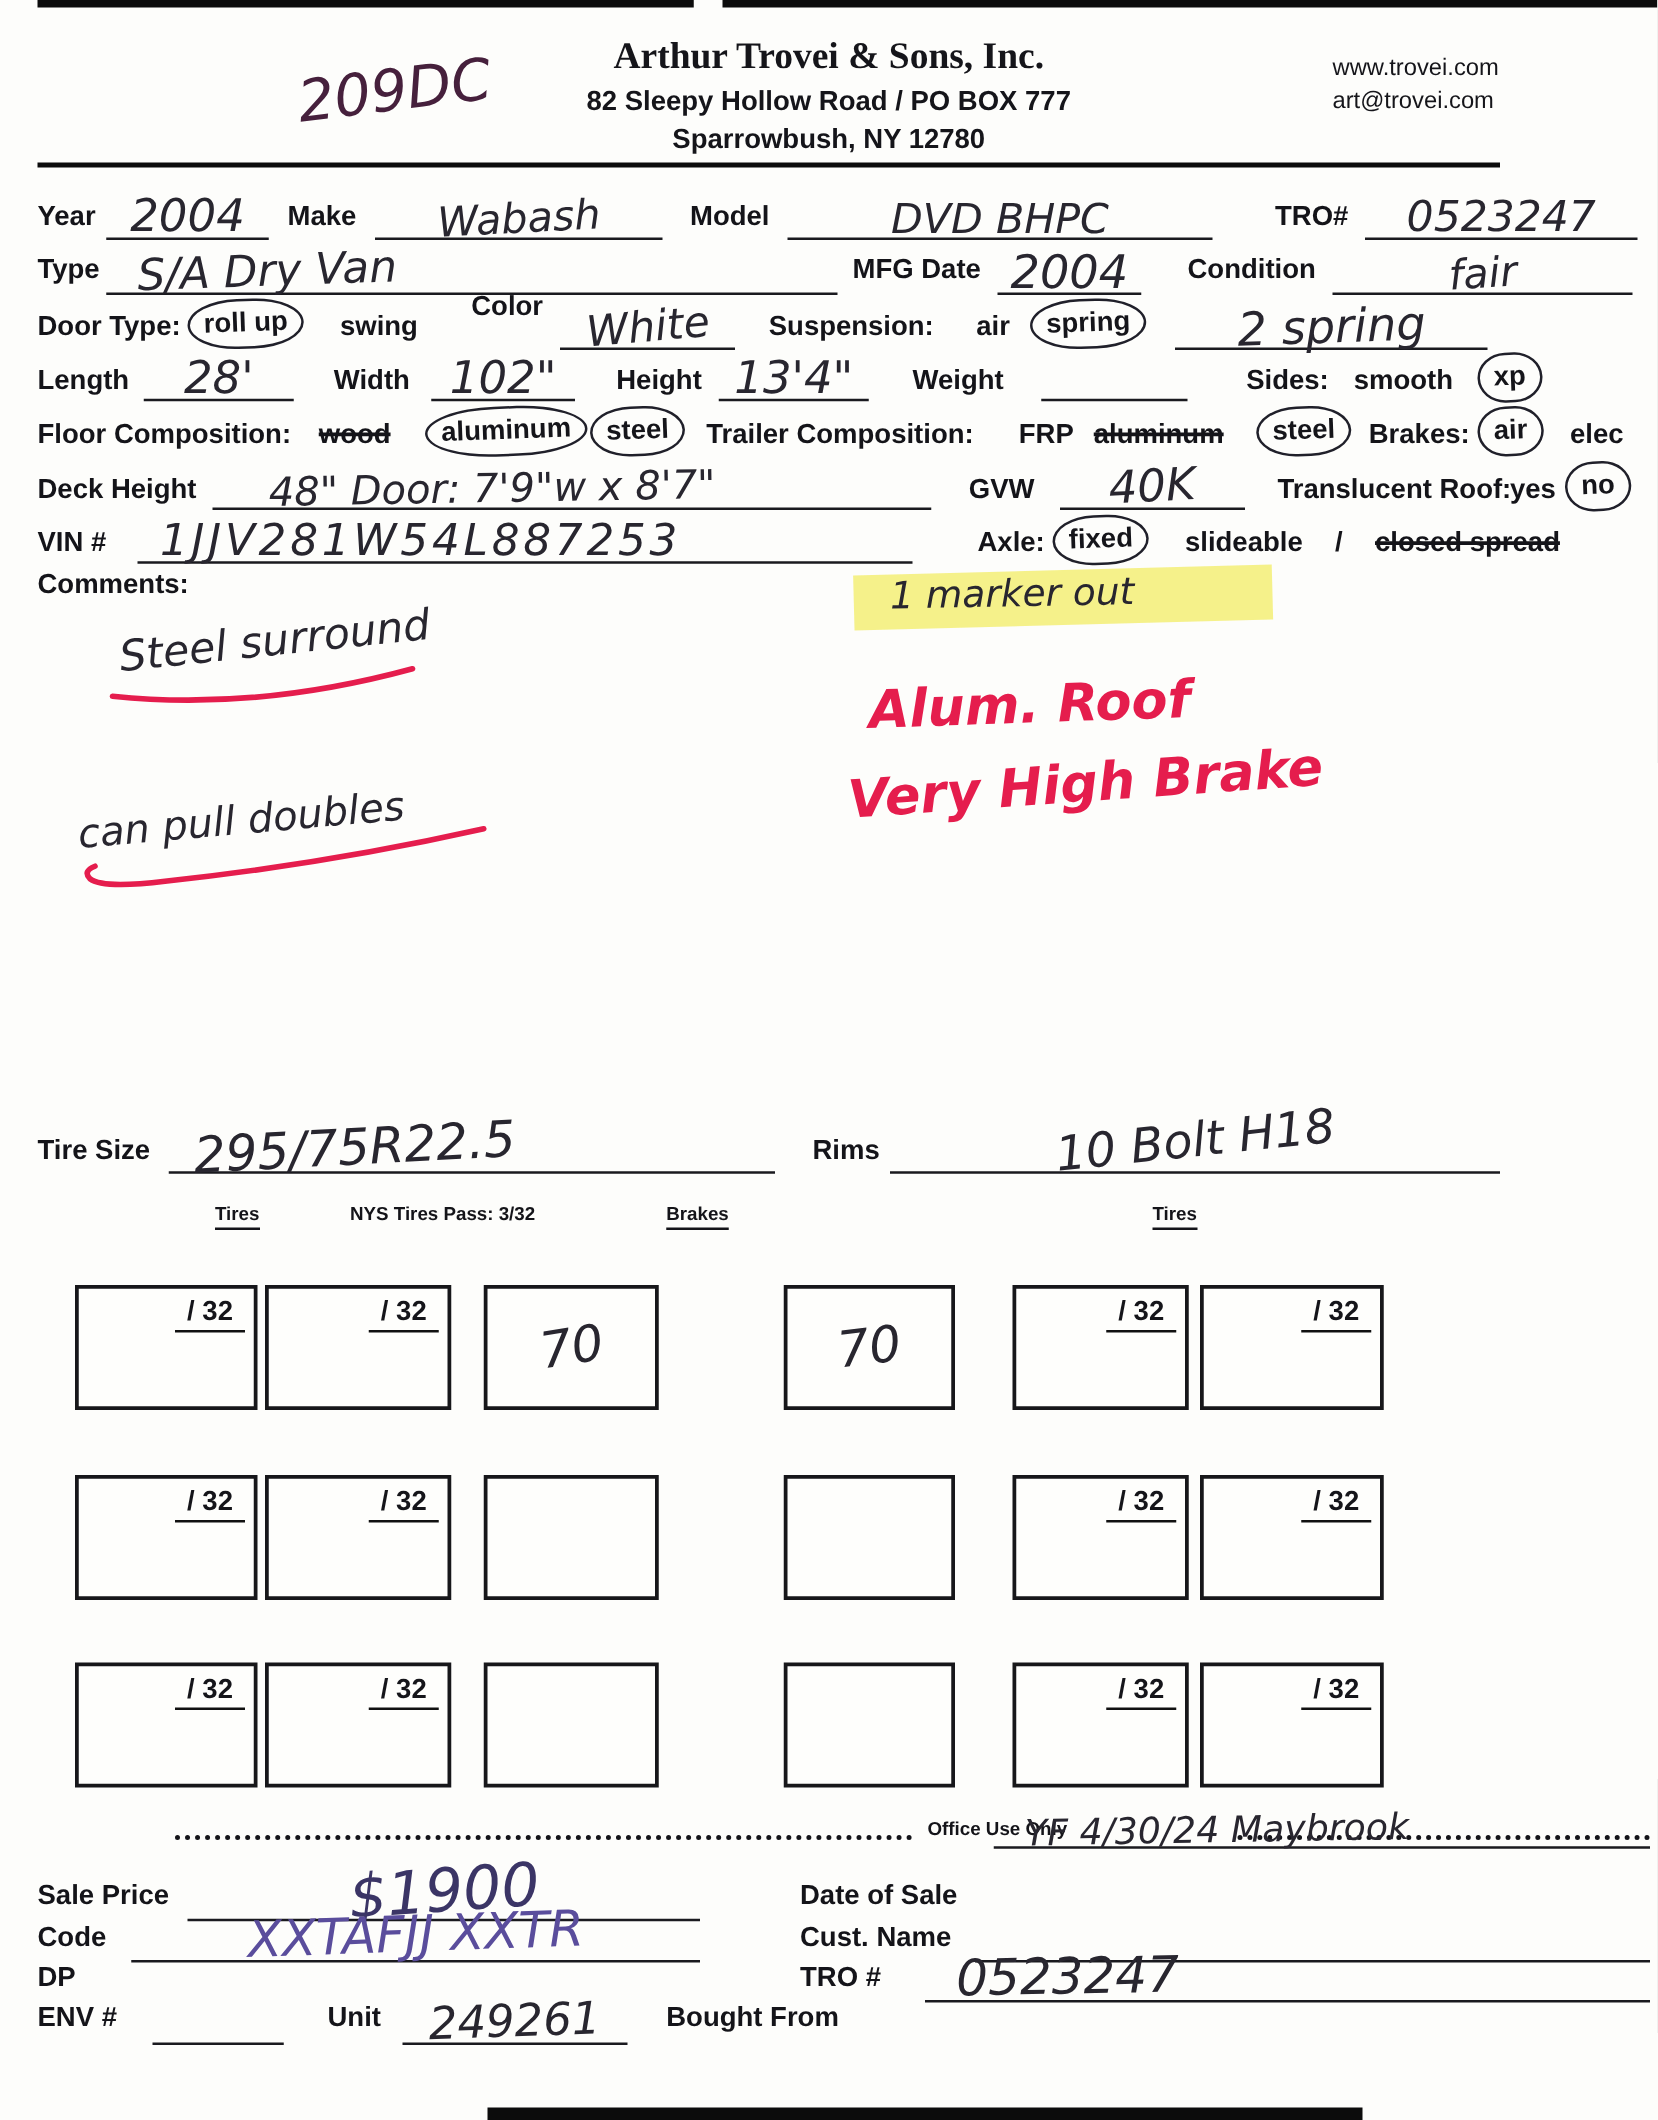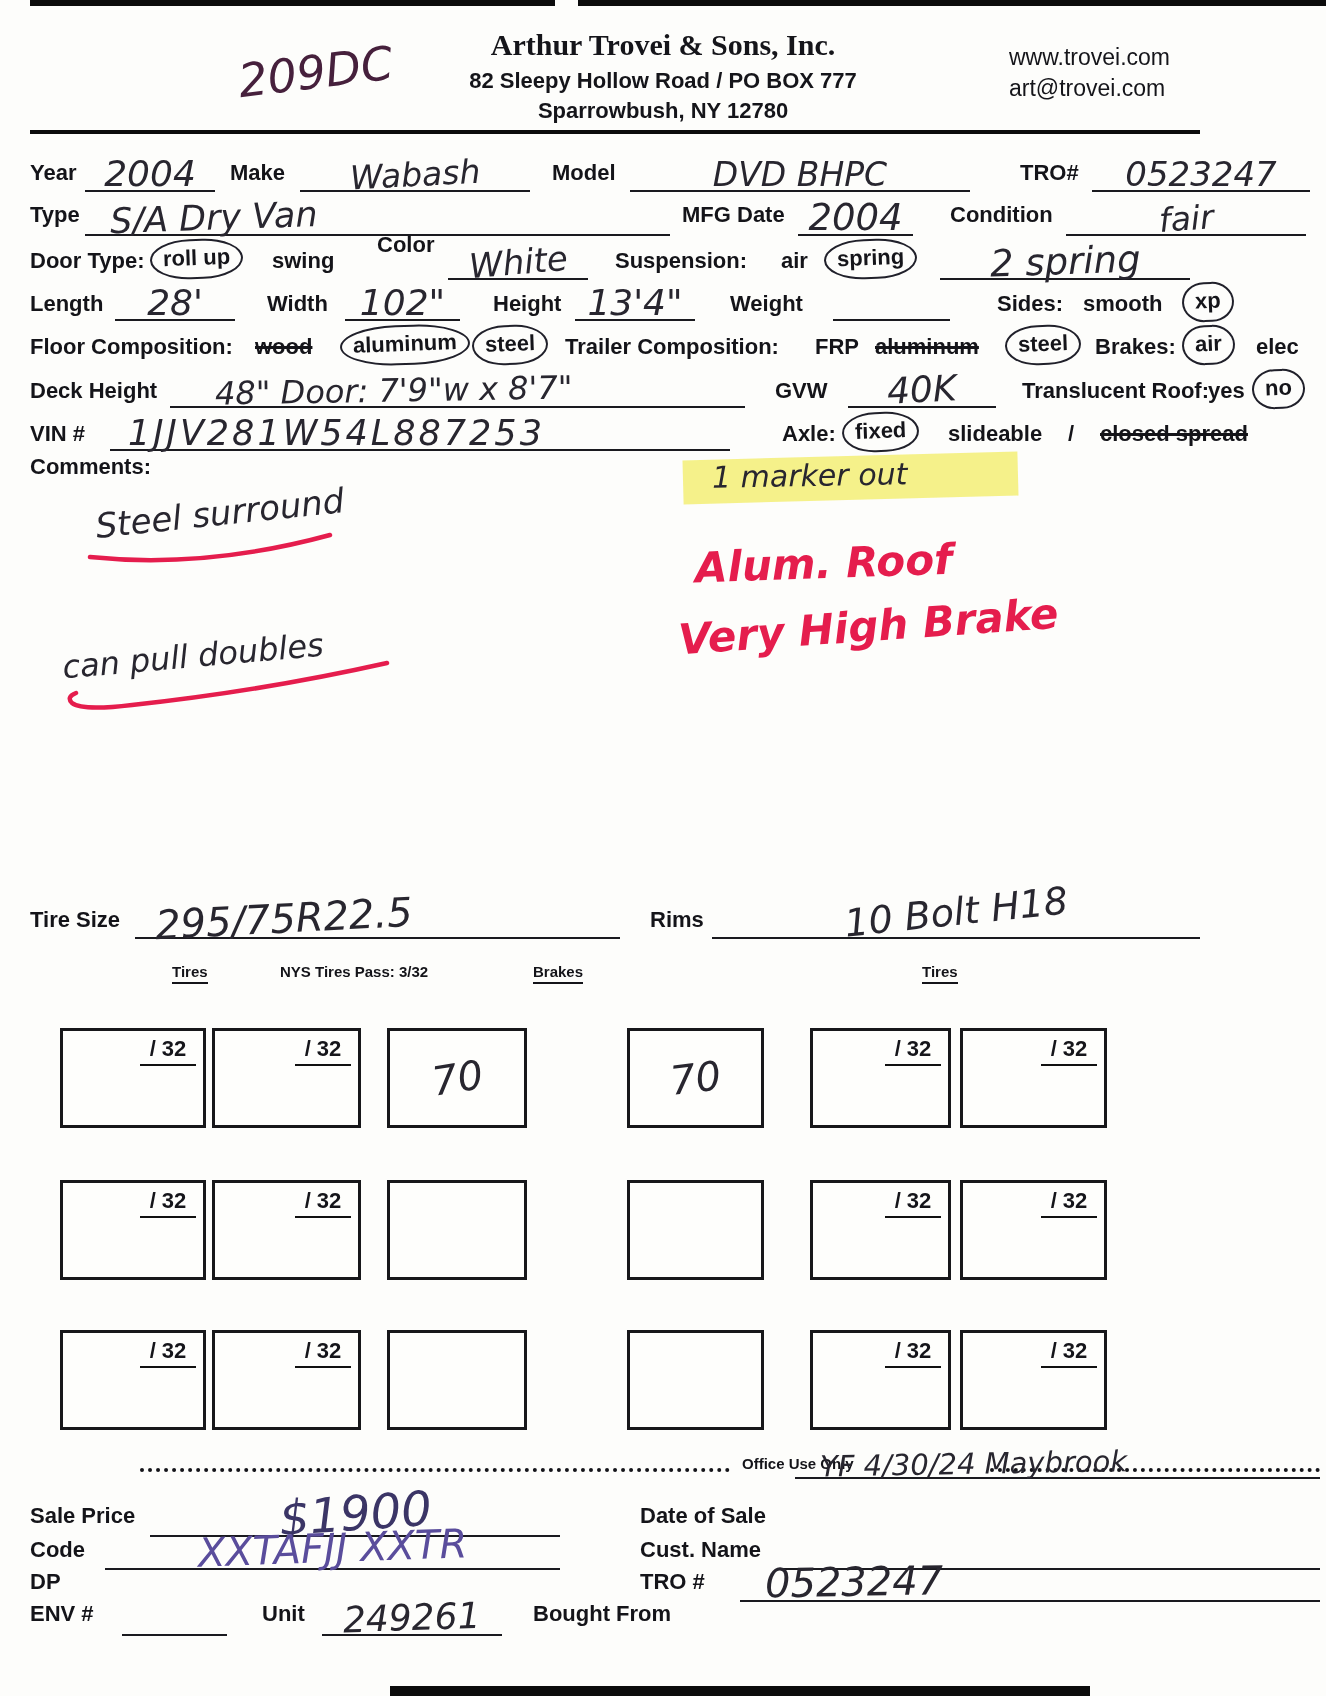--- a/index.html
+++ b/index.html
@@ -36,21 +36,21 @@
   <div class="bar" style="left:30px;top:0;width:525px;height:6px"></div>
   <div class="bar" style="left:578px;top:0;width:748px;height:6px"></div>
   <div class="bar" style="left:390px;top:1686px;width:700px;height:10px"></div>
 
   <span class="hw abs" style="left:238px;top:52px;font-size:46px;color:#46203c;transform:rotate(-7deg)">209DC</span>
   <div class="abs" style="left:383px;top:28px;width:560px;text-align:center">
     <div style="font:700 30px 'Liberation Serif',serif">Arthur Trovei &amp; Sons, Inc.</div>
     <div style="font:600 22px 'Liberation Sans',sans-serif;margin-top:6px">82 Sleepy Hollow Road / PO BOX 777</div>
     <div style="font:600 22px 'Liberation Sans',sans-serif;margin-top:4px">Sparrowbush, NY 12780</div>
   </div>
-  <div class="abs" style="left:1009px;top:42px;font-size:23px;line-height:1.35">
+  <div class="abs" style="left:1066px;top:42px;font-size:19px;line-height:1.35">
     <div>www.trovei.com</div>
     <div>art@trovei.com</div>
   </div>
   <div class="bar" style="left:30px;top:130px;width:1170px;height:3.5px"></div>
 
   <span class="lbl" style="left:30px;top:160px">Year</span>
   <div class="fld" style="left:85px;top:144px;width:130px;height:46px">
     <span class="hw" style="font-size:36px">2004</span>
     </div>
   <span class="lbl" style="left:230px;top:160px">Make</span>

